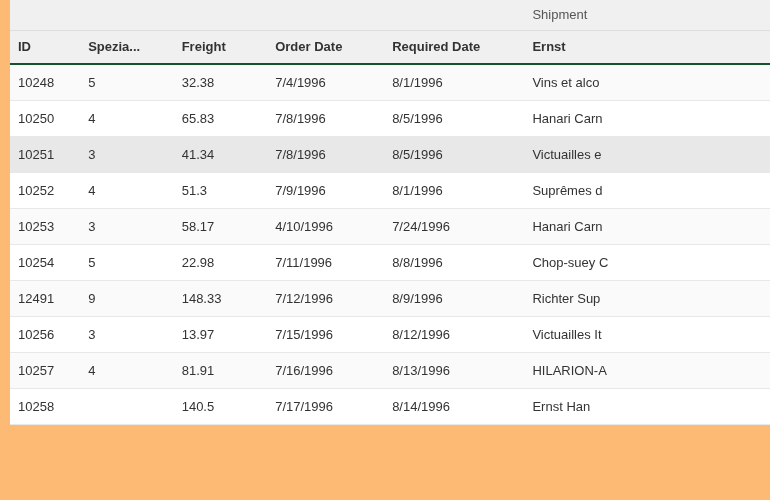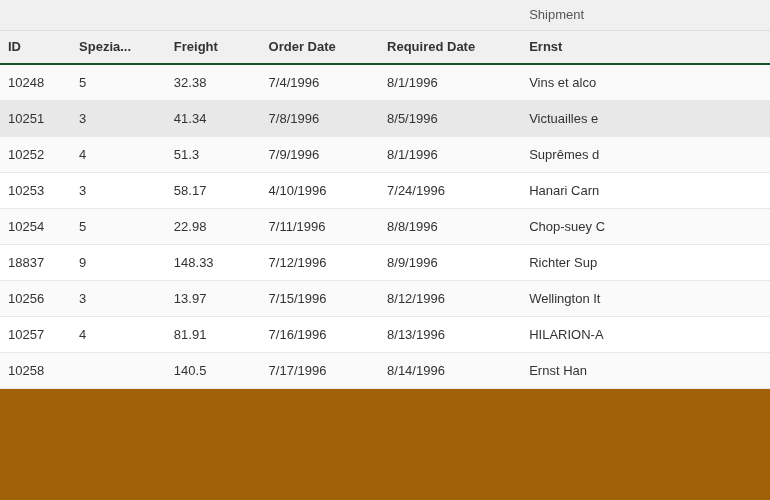--- a/index.html
+++ b/index.html
@@ -15,21 +15,22 @@
       color: #333;
       width: 770px;
       height: 500px;
       overflow: hidden;
     }
 
     .table-container {
       width: 770px;
       height: 500px;
       overflow: hidden;
-      background: #a16207;
+      background: #fdba74;
+      padding-left: 10px;
     }
 
     table {
       width: 100%;
       border-collapse: collapse;
       table-layout: fixed;
     }
 
     thead tr:first-child th {
       background: #f0f0f0;
@@ -123,20 +124,28 @@
     </thead>
     <tbody id="table-body">
     <tr>
           <td>10248</td>
           <td>5</td>
           <td>32.38</td>
           <td>7/4/1996</td>
           <td>8/1/1996</td>
           <td>Vins et alco</td>
         </tr>
+        <tr>
+          <td>10250</td>
+          <td>4</td>
+          <td>65.83</td>
+          <td>7/8/1996</td>
+          <td>8/5/1996</td>
+          <td>Hanari Carn</td>
+        </tr>
         <tr class="highlighted">
           <td>10251</td>
           <td>3</td>
           <td>41.34</td>
           <td>7/8/1996</td>
           <td>8/5/1996</td>
           <td>Victuailles e</td>
         </tr>
         <tr>
           <td>10252</td>
@@ -156,34 +165,34 @@
         </tr>
         <tr>
           <td>10254</td>
           <td>5</td>
           <td>22.98</td>
           <td>7/11/1996</td>
           <td>8/8/1996</td>
           <td>Chop-suey C</td>
         </tr>
         <tr>
-          <td>18837</td>
+          <td>12491</td>
           <td>9</td>
           <td>148.33</td>
           <td>7/12/1996</td>
           <td>8/9/1996</td>
           <td>Richter Sup</td>
         </tr>
         <tr>
           <td>10256</td>
           <td>3</td>
           <td>13.97</td>
           <td>7/15/1996</td>
           <td>8/12/1996</td>
-          <td>Wellington It</td>
+          <td>Victuailles It</td>
         </tr>
         <tr>
           <td>10257</td>
           <td>4</td>
           <td>81.91</td>
           <td>7/16/1996</td>
           <td>8/13/1996</td>
           <td>HILARION-A</td>
         </tr>
         <tr>

